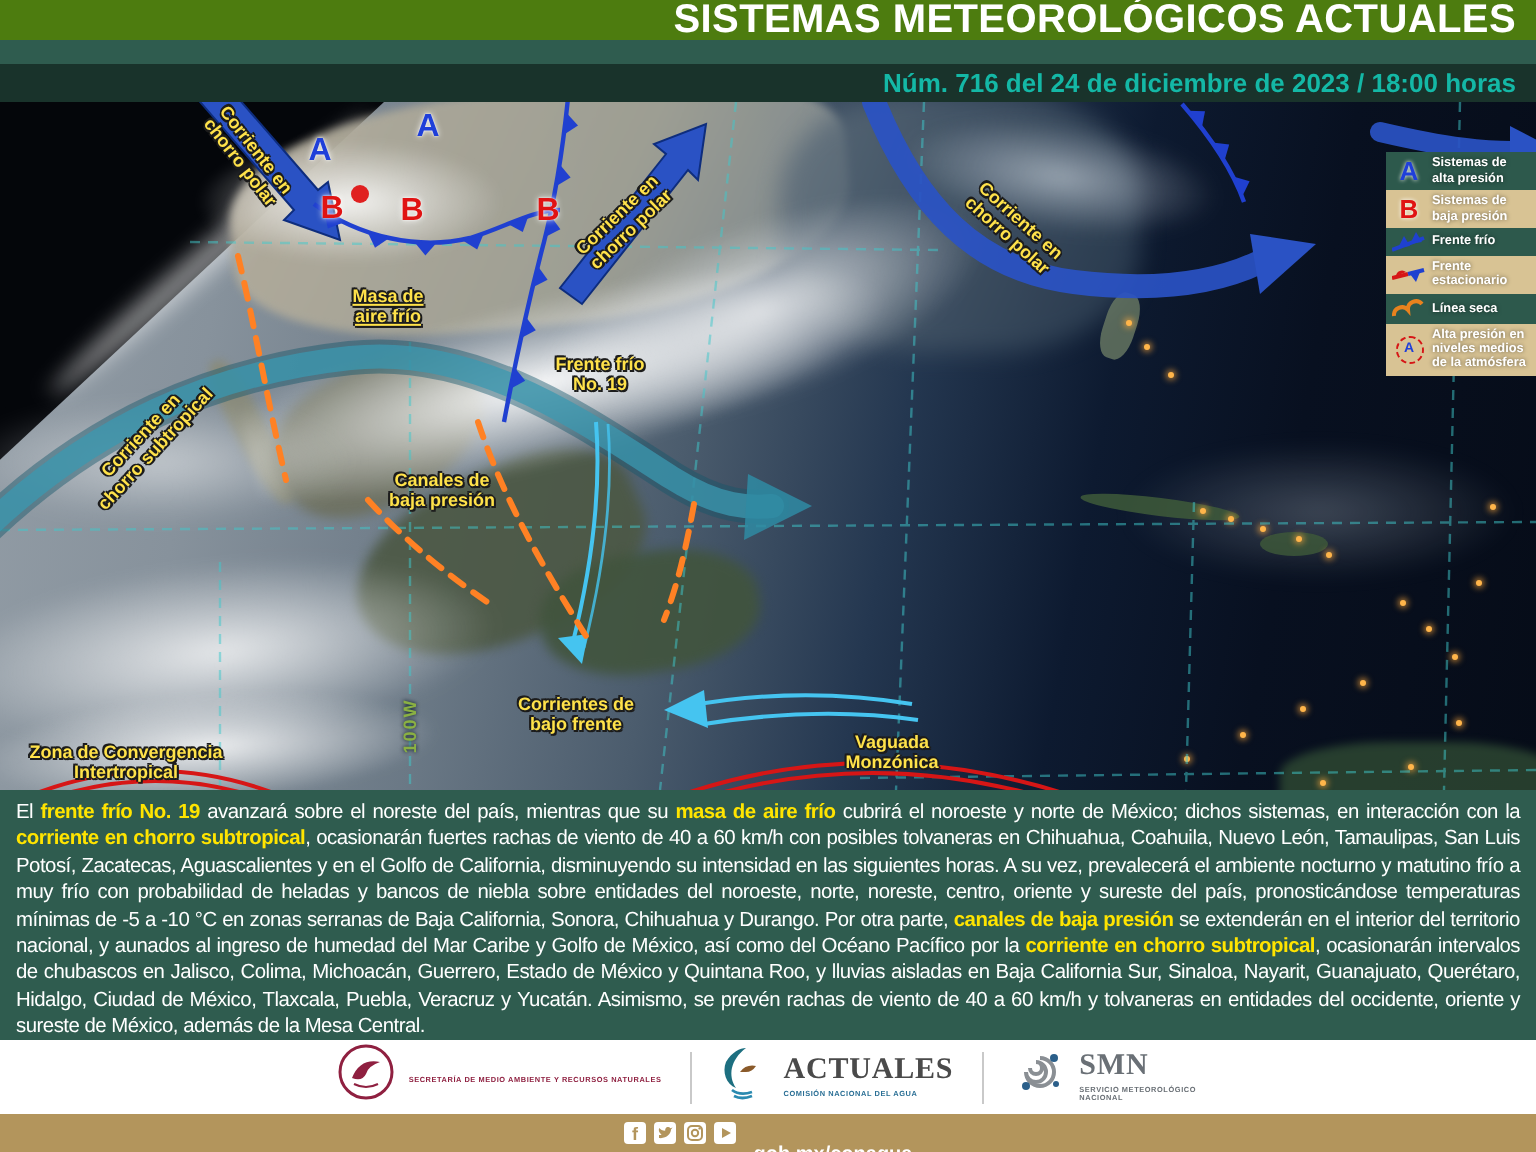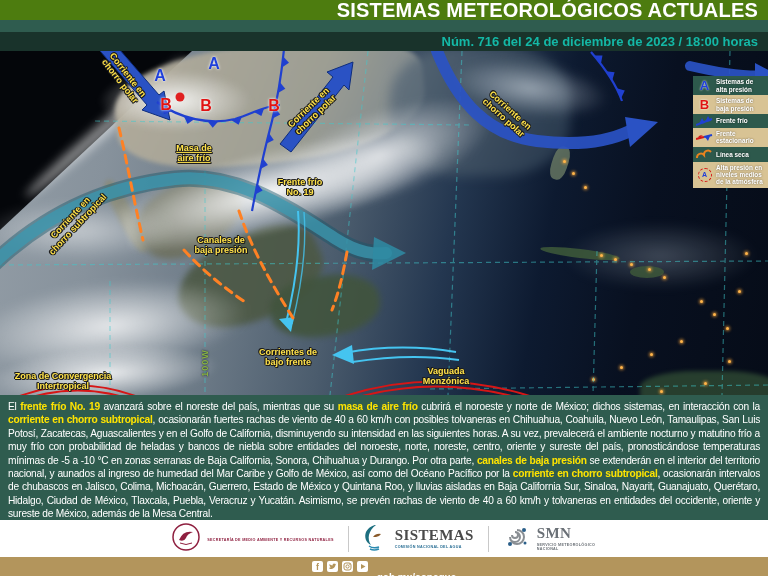--- a/index.html
+++ b/index.html
@@ -300,21 +300,21 @@
         </div>
       </div>
       <div class="agsep"></div>
       <div class="agency">
         <span><svg width="26" height="28" viewBox="0 0 26 28">
             <path d="M13,2 C5,8 4,16 8,22 C3,20 1,14 3,9 C6,4 10,2 13,2" fill="#1d6f80"></path>
             <path d="M10,14 q3,-4 8,-3 q-2,3 -5,3 z" fill="#8a5a2a"></path>
             <path d="M6,23 q4,3 10,1 M7,26 q4,2 9,0" stroke="#2a8ab0" fill="none" stroke-width="1.4"></path>
           </svg></span>
         <div>
-          <div class="agname" style="color: rgb(74, 74, 74);">SISTEMAS</div>
+          <div class="agname" style="color: rgb(74, 74, 74);">ACTUALES</div>
           <div class="agsub" style="color: rgb(42, 111, 149); max-width: 120px;">COMISIÓN NACIONAL DEL AGUA</div>
         </div>
       </div>
       <div class="agsep"></div>
       <div class="agency">
         <span><svg width="28" height="28" viewBox="0 0 28 28">
             <path d="M14,7 a7,7 0 1 1 -7,7 a5,5 0 1 0 5,-5 a3,3 0 1 1 -3,3" fill="none" stroke="#8a8f94" stroke-width="2"></path>
             <circle cx="21" cy="7" r="2" fill="#2b5f8a"></circle>
             <circle cx="7" cy="21" r="2" fill="#2b5f8a"></circle>
             <circle cx="22" cy="20" r="1.5" fill="#2b5f8a"></circle>

